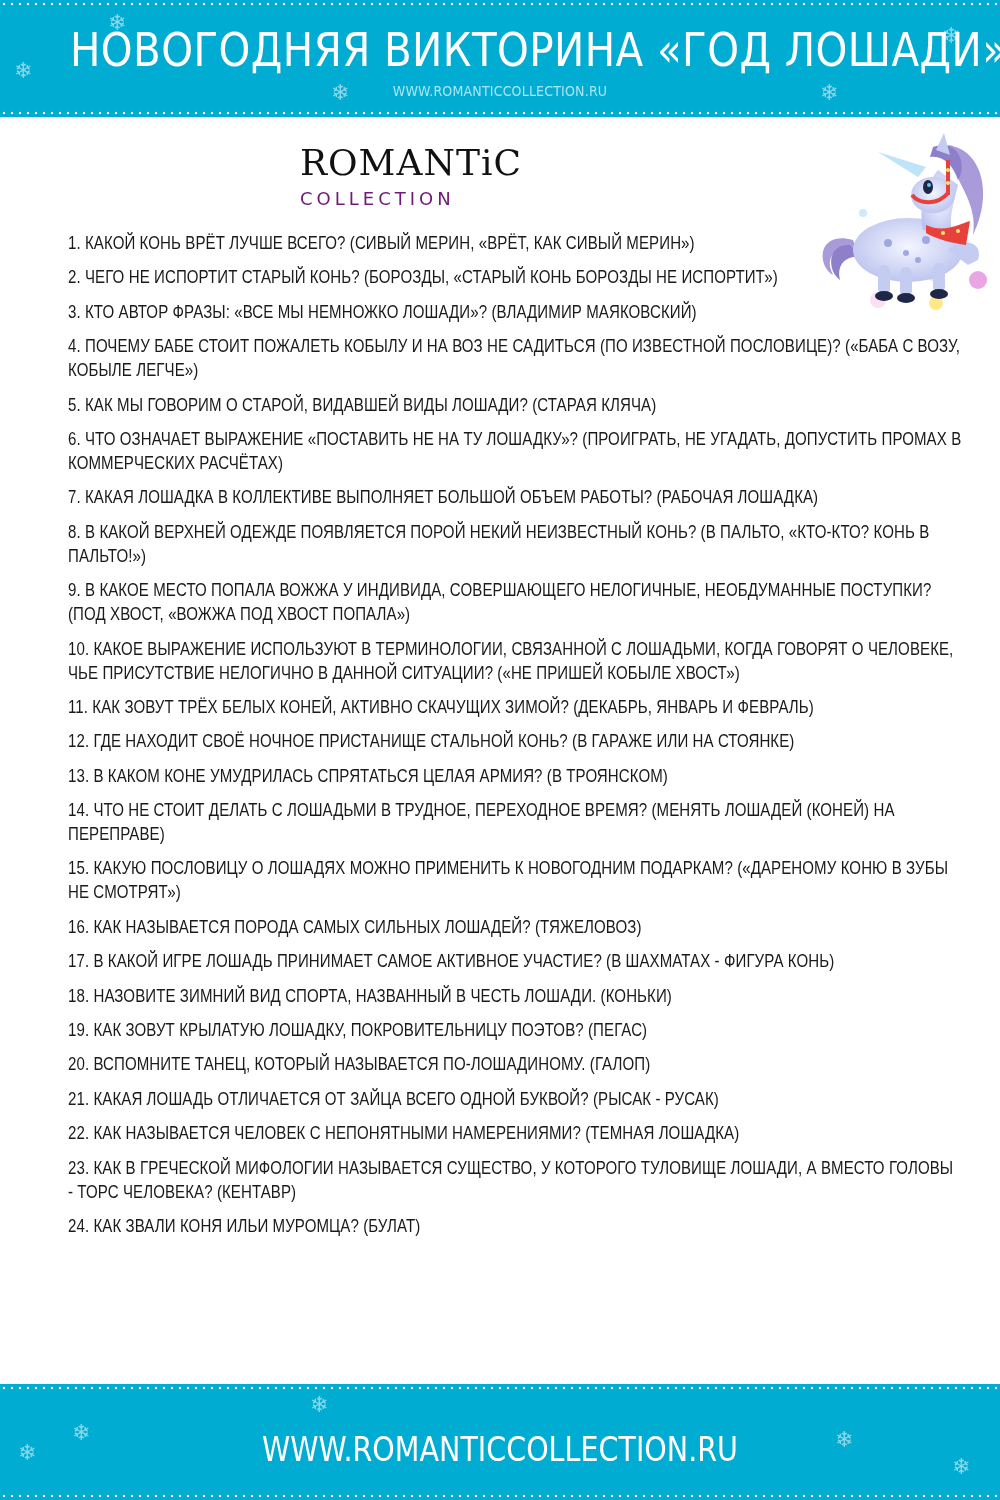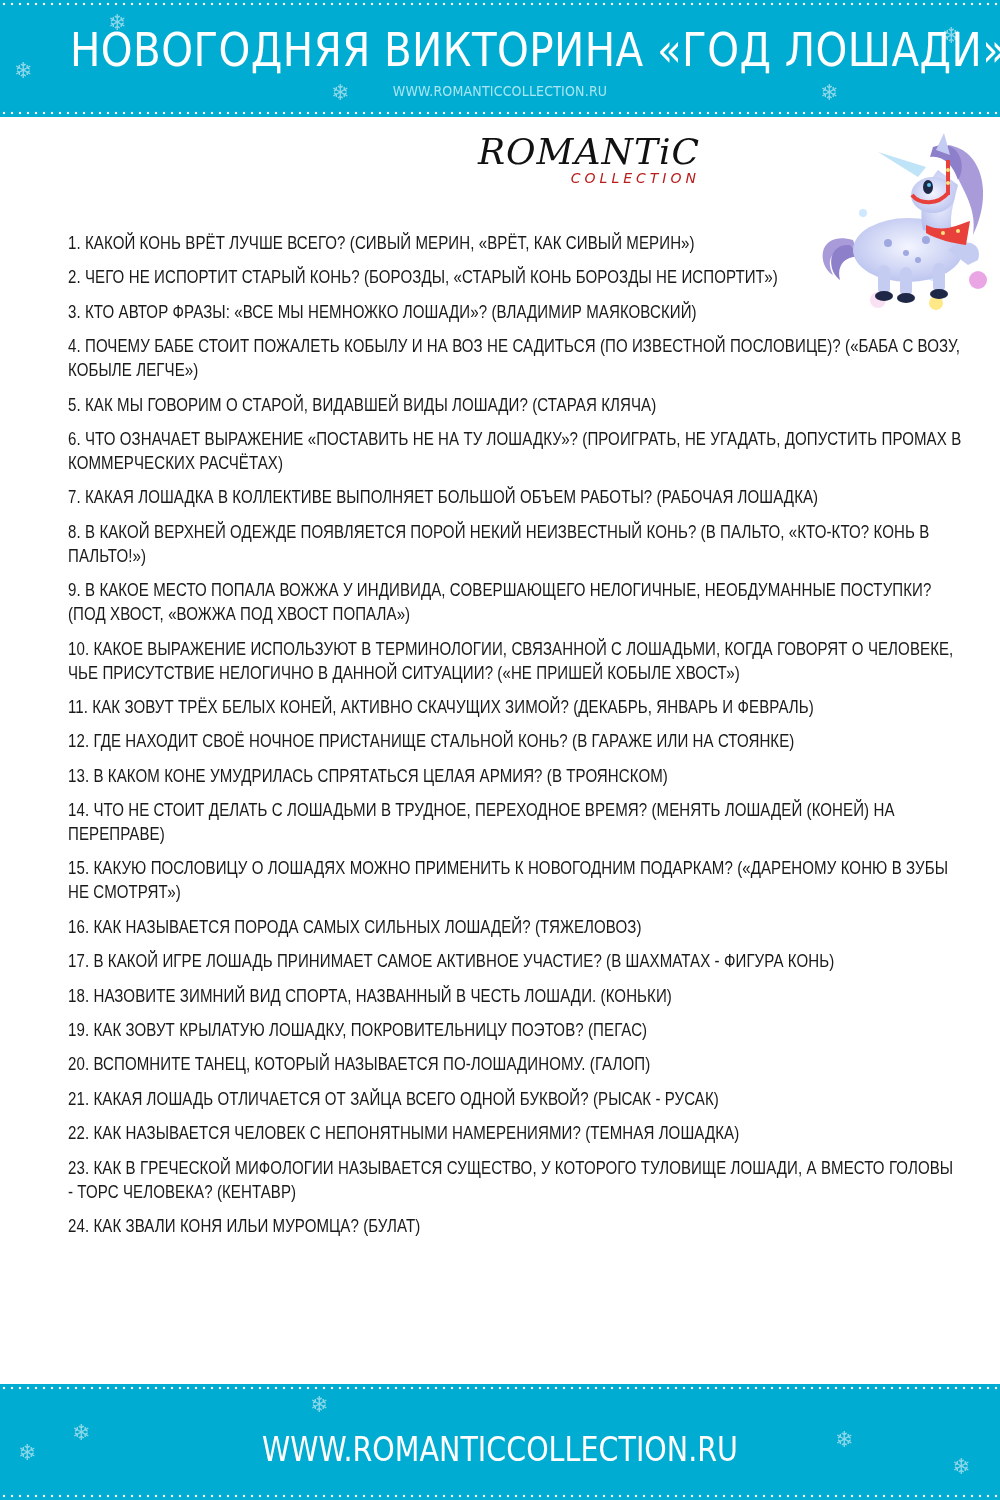--- a/index.html
+++ b/index.html
@@ -33,29 +33,29 @@
   .band-url-big {
     position: absolute; top: 48px; left: 0; width: 1000px; text-align: center;
     color: #ffffff; font-size: 34px; white-space: nowrap;
     font-family: "DejaVu Sans", sans-serif; transform: scaleX(0.84); line-height: 1;
   }
   .flake {
     position: absolute; color: #8fd8ea; font-size: 22px; line-height: 1;
     font-family: "DejaVu Sans", sans-serif;
   }
   .logo {
-    position: absolute; top: 134px; left: 300px; width: 400px; text-align: right; font-style: italic;
+    position: absolute; top: 145px; left: 300px; width: 400px; text-align: left;
   }
   .logo-main {
     font-family: "DejaVu Serif", serif; font-size: 36px; color: #111111;
     letter-spacing: 1px; line-height: 1; display: block;
   }
   .logo-sub {
-    font-family: "DejaVu Sans", sans-serif; font-size: 14px; color: #b91c1c;
-    letter-spacing: 4px; display: block; 
+    font-family: "DejaVu Sans", sans-serif; font-size: 18px; color: #701a75;
+    letter-spacing: 4px; display: block; margin-top: 7px;
   }
   .unicorn { position: absolute; top: 125px; left: 808px; width: 190px; height: 185px; }
   .questions {
     position: absolute; top: 231px; left: 68px; width: 900px; margin: 0; padding: 0; list-style: none;
   }
   .q {
     font-family: "Liberation Sans", sans-serif; font-size: 17.5px; color: #1a1a1a;
     line-height: 24px; margin-bottom: 10.4px; text-transform: uppercase;
     transform: scaleX(0.86); transform-origin: left; width: 1040px; letter-spacing: 0.1px;
   }

